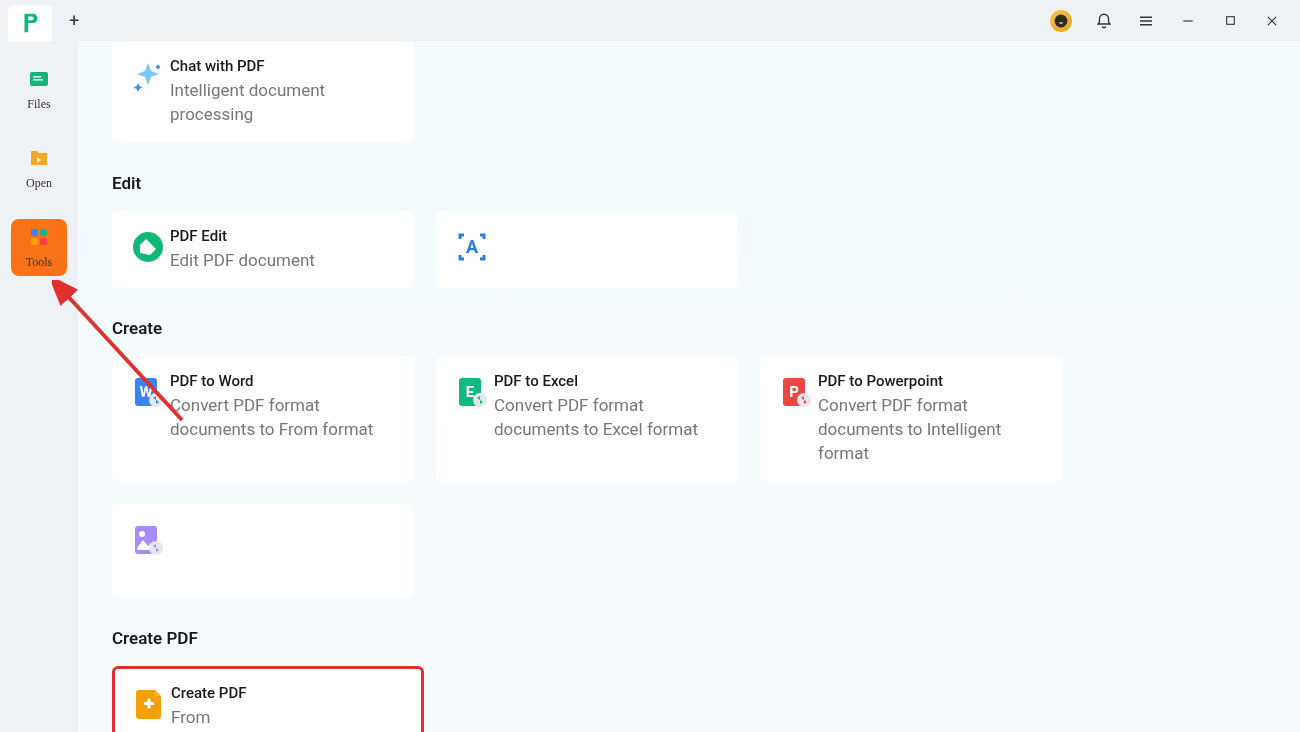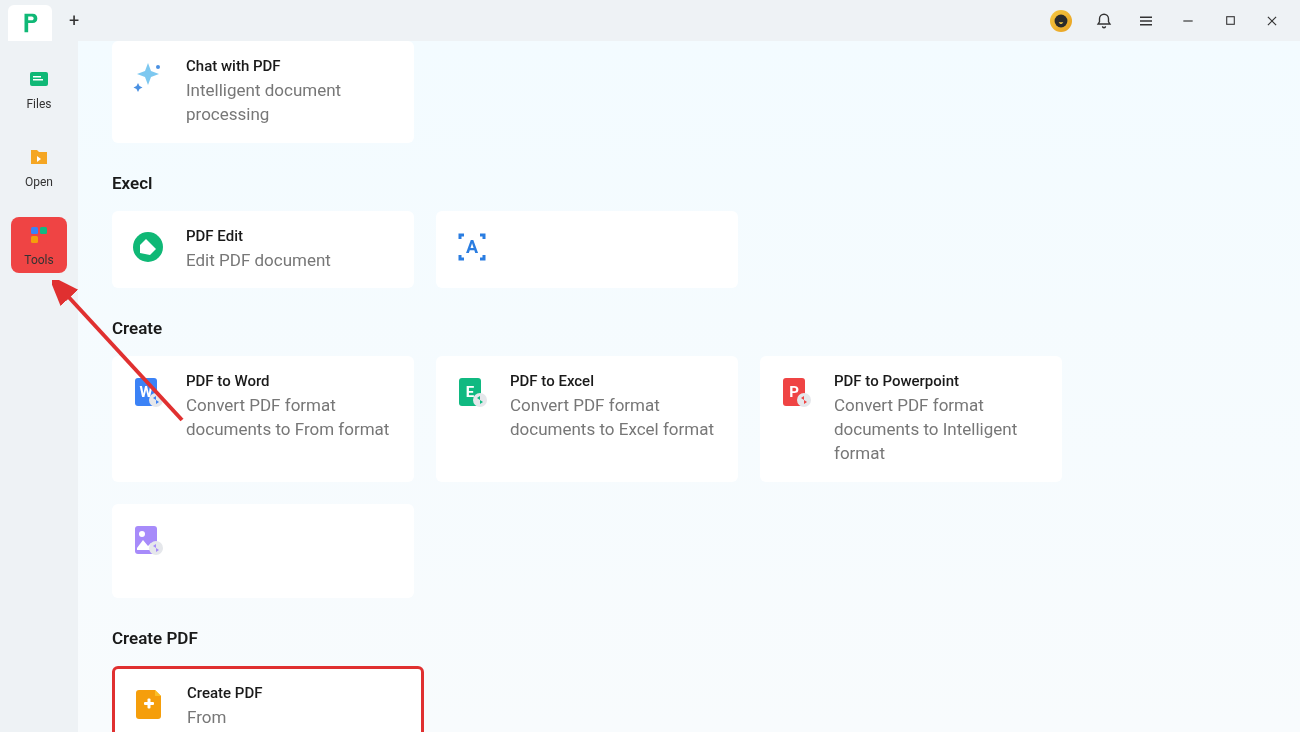--- a/index.html
+++ b/index.html
@@ -11,29 +11,29 @@
 .app-tab { width: 44px; height: 36px; background: #fff; border-radius: 6px 6px 0 0; display: flex; align-items: center; justify-content: center; margin-top: 5px; }
 .app-logo { width: 22px; height: 22px; }
 .new-tab-btn { width: 24px; height: 24px; display: flex; align-items: center; justify-content: center; cursor: pointer; color: #333; font-size: 18px; }
 .titlebar-right { display: flex; align-items: center; gap: 22px; padding-right: 10px; }
 .titlebar-icon { width: 20px; height: 20px; display: flex; align-items: center; justify-content: center; color: #333; cursor: pointer; }
 .avatar { width: 22px; height: 22px; border-radius: 50%; background: linear-gradient(135deg, #f5c842, #e8a020); display: flex; align-items: center; justify-content: center; }
 
 
 .sidebar { position: absolute; left: 0; top: 41px; width: 78px; height: calc(100% - 41px); background: #eef2f5; display: flex; flex-direction: column; align-items: center; padding-top: 20px; gap: 22px; }
 .sidebar-item { display: flex; flex-direction: column; align-items: center; gap: 6px; cursor: pointer; width: 56px; padding: 6px 0; border-radius: 8px; }
-.sidebar-item.active { background: #ef4444; }
+.sidebar-item.active { background: #f97316; }
 .sidebar-icon { width: 24px; height: 24px; }
-.sidebar-label { font-size: 12px; color: #333; }
+.sidebar-label { font-size: 12px; color: #333; font-family: Liberation Serif, serif; }
 
 
 .main { position: absolute; left: 78px; top: 41px; right: 0; bottom: 0; background: linear-gradient(180deg, #f3fbff 0%, #f8fbfd 100%); padding: 0 34px 30px 34px; overflow-y: auto; }
 .section-title { font-size: 17px; font-weight: 600; color: #1a1a1a; margin: 30px 0 18px 0; }
 .cards-row { display: flex; gap: 22px; flex-wrap: wrap; }
-.card { width: 302px; background: #fff; border-radius: 6px; padding: 16px 18px; display: flex; gap: 20px; align-items: flex-start; cursor: pointer; }
+.card { width: 302px; background: #fff; border-radius: 6px; padding: 16px 18px; display: flex; gap: 4px; align-items: flex-start; cursor: pointer; }
 .card.tall { min-height: 94px; }
 .card.highlighted { border: 3px solid #e03030; width: 312px; padding: 15px 16px; }
 .card-icon { width: 36px; height: 36px; flex-shrink: 0; margin-top: 2px; }
 .card-content { display: flex; flex-direction: column; gap: 4px; }
 .card-title { font-size: 15px; font-weight: 500; color: #1a1a1a; }
 .card-desc { font-size: 17px; color: #777; line-height: 1.4; }
 
 
 .arrow { position: absolute; left: 52px; top: 280px; pointer-events: none; z-index: 10; }
 
@@ -132,21 +132,21 @@
           <path fill="#4a90e2" d="M8 24l1.5 3 3 1.5-3 1.5L8 33l-1.5-3-3-1.5 3-1.5z"></path>
           <circle cx="28" cy="8" r="2" fill="#4a90e2"></circle>
         </svg>
       <div class="card-content">
         <div class="card-title">Chat with PDF</div>
         <div class="card-desc">Intelligent document processing</div>
       </div>
     </div>
   </div>
 
-  <div class="section-title">Execl</div>
+  <div class="section-title">Edit</div>
   <div class="cards-row">
     <div class="card">
       <svg class="card-icon" viewBox="0 0 36 36">
           <circle cx="18" cy="18" r="15" fill="#0fb876"></circle>
           <path fill="#fff" d="M10 16l6-6 10 10-6 6-10-2z"></path>
           <path fill="#0a8a5a" d="M22 8l4 4"></path>
         </svg>
       <div class="card-content">
         <div class="card-title">PDF Edit</div>
         <div class="card-desc">Edit PDF document</div>

